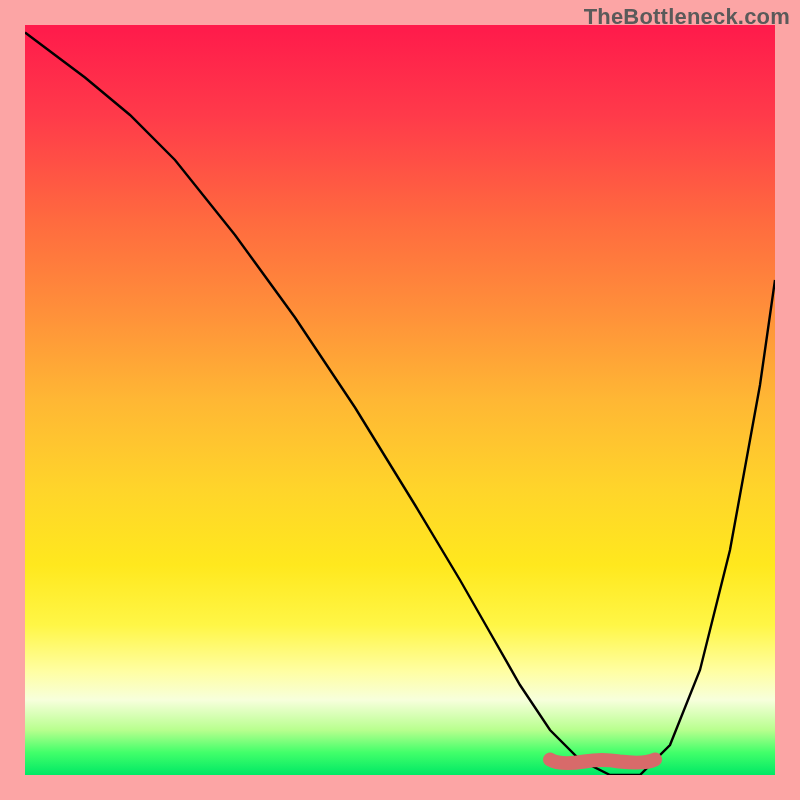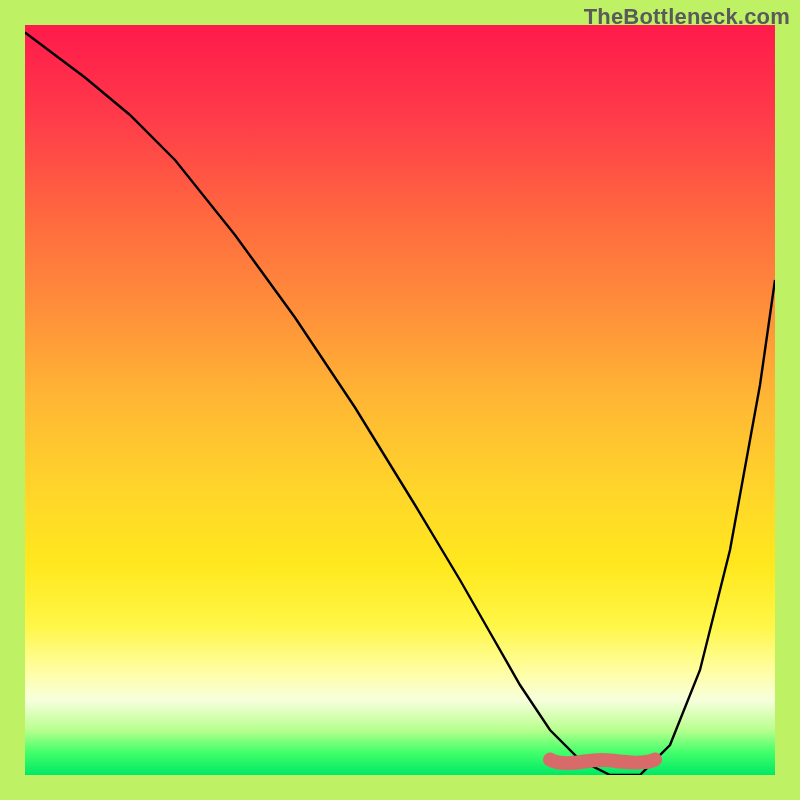--- a/index.html
+++ b/index.html
@@ -8,21 +8,21 @@
     width: 800px;
     height: 800px;
     background: #000;
     font-family: Arial, Helvetica, sans-serif;
     overflow: hidden;
   }
   .frame {
     position: relative;
     width: 800px;
     height: 800px;
-    background: #bef264;
+    background: #fca5a5;
   }
   .watermark {
     position: absolute;
     top: 4px;
     right: 10px;
     color: #5a5a5a;
     font-size: 22px;
     font-weight: 600;
     letter-spacing: 0.2px;
     z-index: 5;

